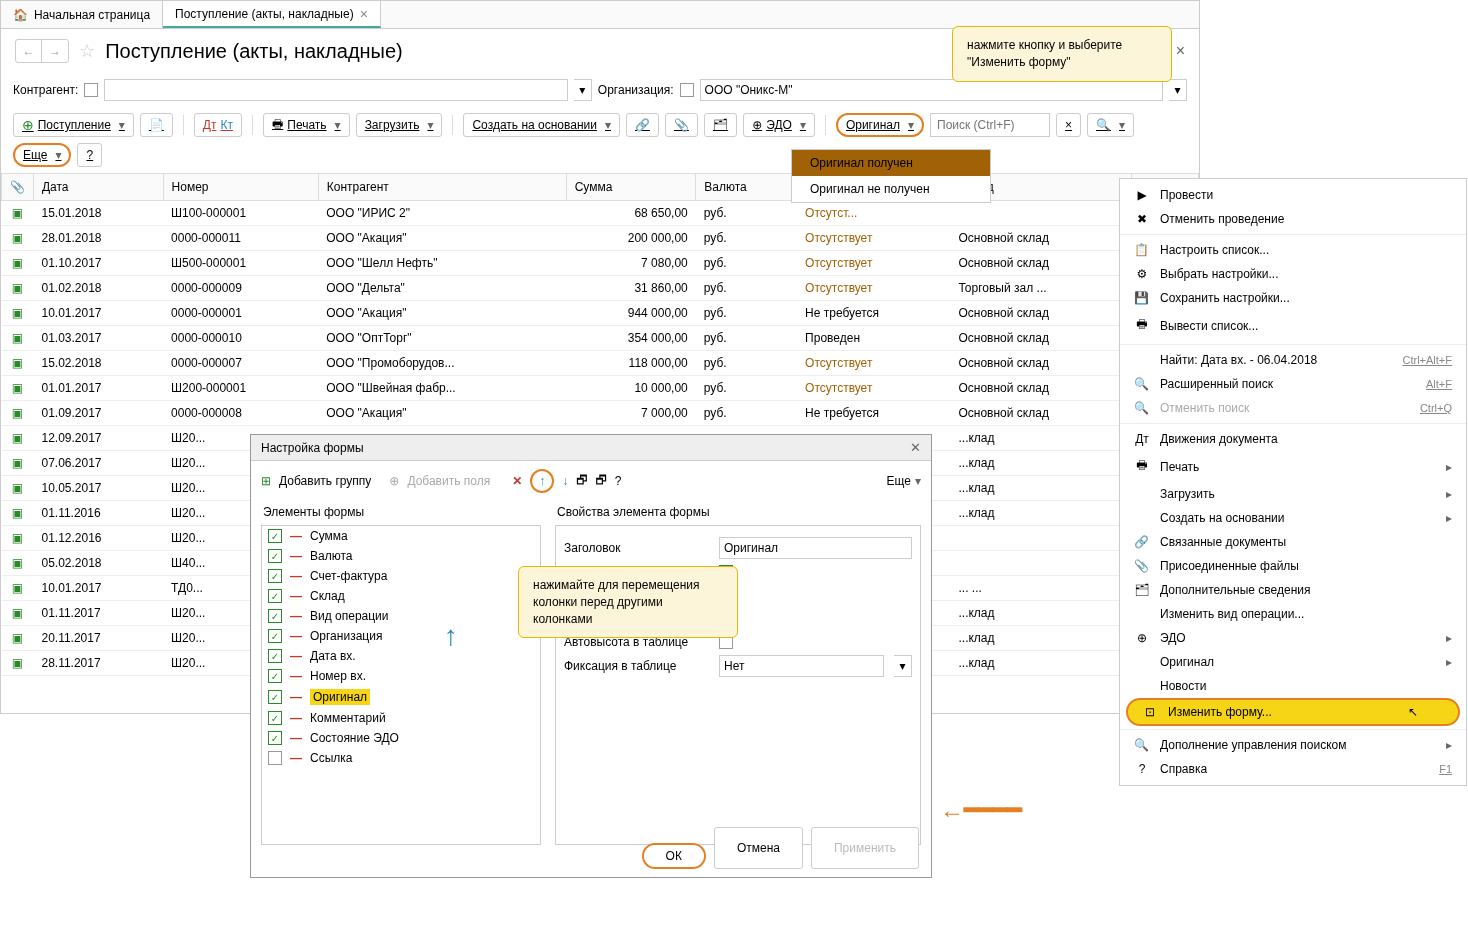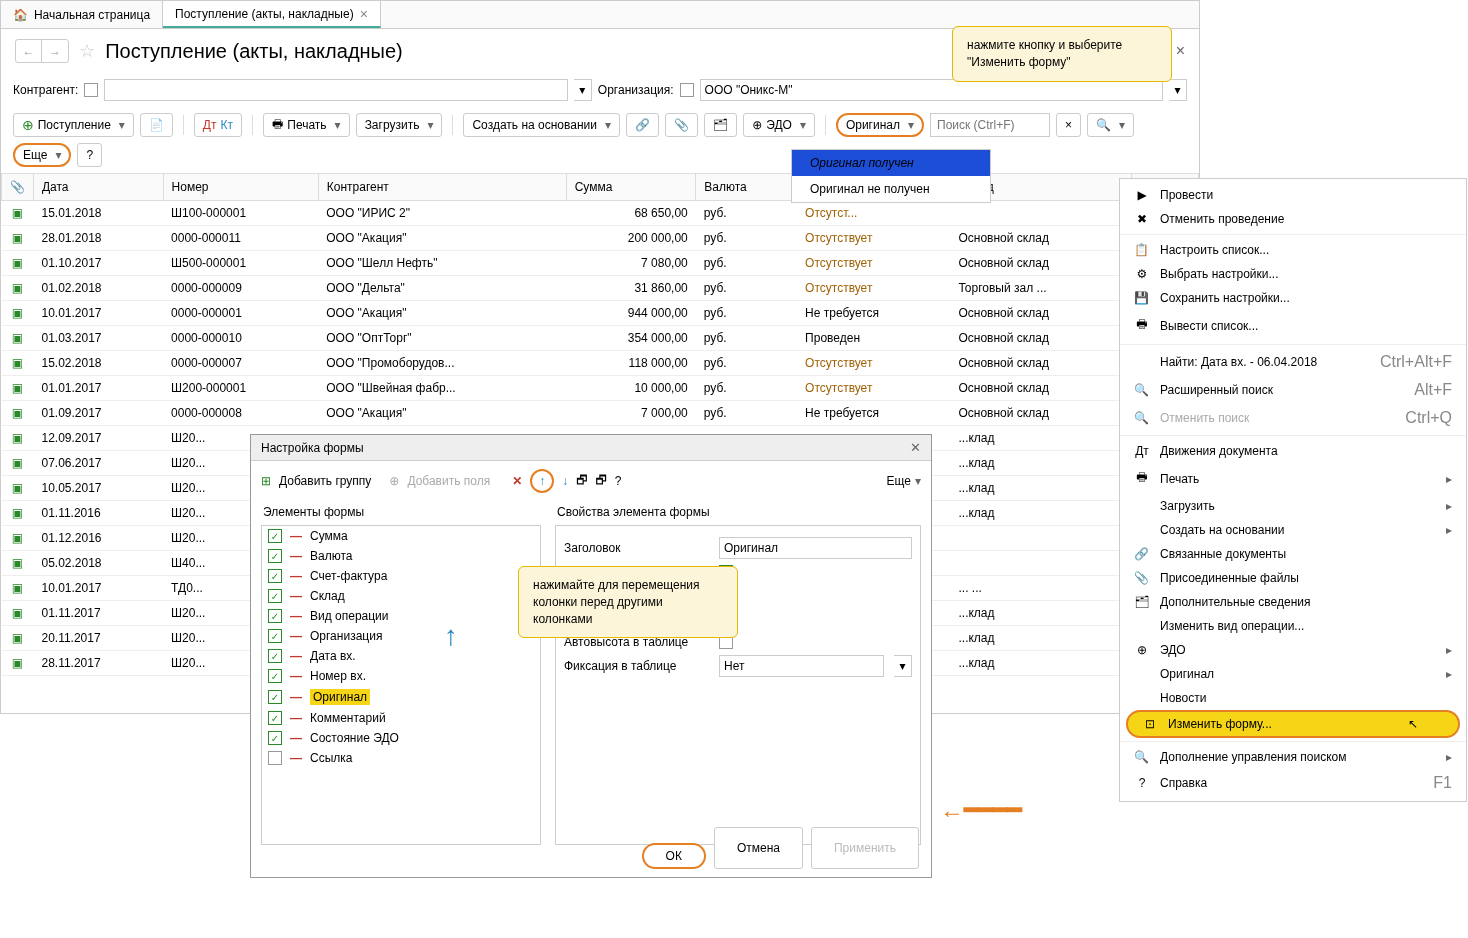--- a/index.html
+++ b/index.html
@@ -15,43 +15,43 @@
 .nav-btn:last-child { border-right: none; }
 .star { color: #ccc; font-size: 18px; }
 .page-title { font-size: 20px; }
 .close-x { margin-left: auto; font-size: 16px; color: #666; }
 .filter-row { display: flex; align-items: center; padding: 6px 12px; gap: 6px; }
 .label { white-space: nowrap; }
 .chk { width: 14px; height: 14px; border: 1px solid #999; }
 .filter-input { border: 1px solid #ccc; height: 22px; flex: 1; padding: 0 4px; }
 .dd-btn { width: 18px; height: 22px; border: 1px solid #ccc; border-left: none; display: flex; align-items: center; justify-content: center; }
 .toolbar { display: flex; align-items: center; padding: 6px 12px; gap: 6px; flex-wrap: wrap; }
-.btn { border: 1px solid #ccc; border-radius: 3px; padding: 4px 8px; background: #fff; display: flex; align-items: center; gap: 4px; height: 24px; white-space: nowrap; }
+.btn { border: 1px solid #ccc; border-radius: 3px; padding: 4px 8px; background: #fff; display: flex; align-items: center; gap: 4px; height: 24px; white-space: nowrap; text-decoration: underline; }
 .btn.green-ico::before { content: "⊕"; color: #2a8a2a; font-size: 14px; }
 .btn-dd::after { content: "▾"; margin-left: 4px; color: #666; }
 .sep { width: 1px; height: 20px; background: #ddd; margin: 0 4px; }
 .btn.circled { border: 2px solid #e67e22; border-radius: 14px; }
 .search-fld { border: 1px solid #ccc; height: 24px; width: 120px; padding: 0 6px; color: #aaa; }
 .table-wrap { position: relative; }
 table { width: 100%; border-collapse: collapse; }
 th { text-align: left; padding: 6px 8px; border: 1px solid #ddd; background: #fafafa; font-weight: normal; }
 td { padding: 5px 8px; border-bottom: 1px solid #eee; white-space: nowrap; }
 td.num { text-align: right; }
 td.red { color: #a16207; }
 .doc-icon-cell { width: 28px; text-align: center; color: #2a8a2a; }
 .clip-cell { width: 28px; }
 .dropdown-pop { position: absolute; background: #fff; border: 1px solid #ccc; z-index: 50; }
 .dropdown-item { padding: 6px 18px; }
-.dropdown-item.sel { background: #1d4ed8; font-style: italic; }
+.dropdown-item.sel { background: #a16207; }
 .menu-pop { position: absolute; right: 1px; top: 178px; width: 348px; background: #fff; border: 1px solid #ccc; z-index: 60; padding: 4px 0; }
 .menu-item { display: flex; align-items: center; padding: 5px 14px; gap: 10px; }
 .menu-item.sel { background: #f5d516; border: 2px solid #e67e22; border-radius: 14px; margin: 0 6px; }
 .menu-item.disabled { color: #aaa; }
 .menu-ico { width: 16px; display: inline-block; text-align: center; }
-.menu-shortcut { margin-left: auto; color: #888; font-size: 16px; }
+.menu-shortcut { margin-left: auto; color: #888; font-size: 11px; text-decoration: underline; }
 .menu-sep { height: 1px; background: #eee; margin: 3px 0; }
 .menu-sub::after { content: "▸"; margin-left: auto; color: #666; }
 .modal { position: absolute; left: 250px; top: 434px; width: 682px; height: 444px; background: #fff; border: 1px solid #999; z-index: 70; }
 .modal-title-bar { background: #eee; padding: 5px 10px; display: flex; align-items: center; border-bottom: 1px solid #ccc; }
 .modal-close { margin-left: auto; color: #666; font-size: 13px; }
 .modal-tb { display: flex; align-items: center; padding: 8px 10px; gap: 8px; }
 .tb-ico { width: 16px; height: 16px; display: inline-flex; align-items: center; justify-content: center; }
 .tb-ico.circled { border: 2px solid #e67e22; border-radius: 50%; width: 24px; height: 24px; }
 .modal-body { display: flex; padding: 0 10px; gap: 14px; }
 .col-left { width: 280px; border: 1px solid #ccc; height: 320px; overflow-y: auto; position: relative; }

